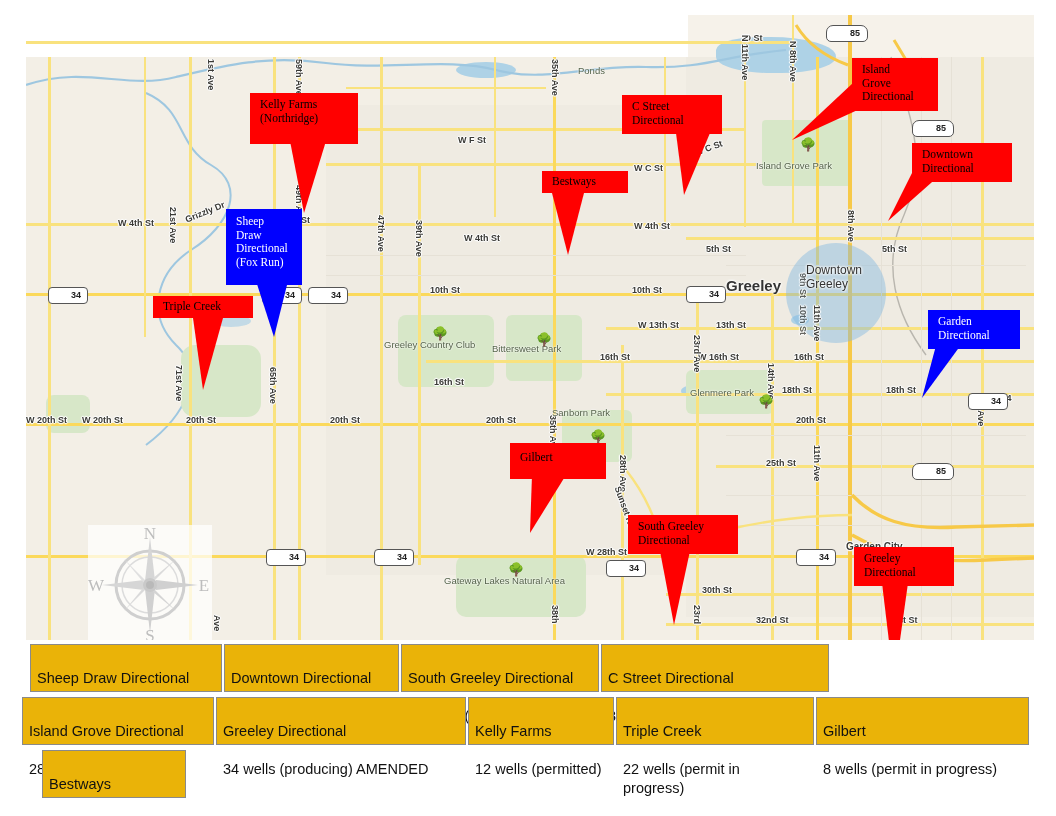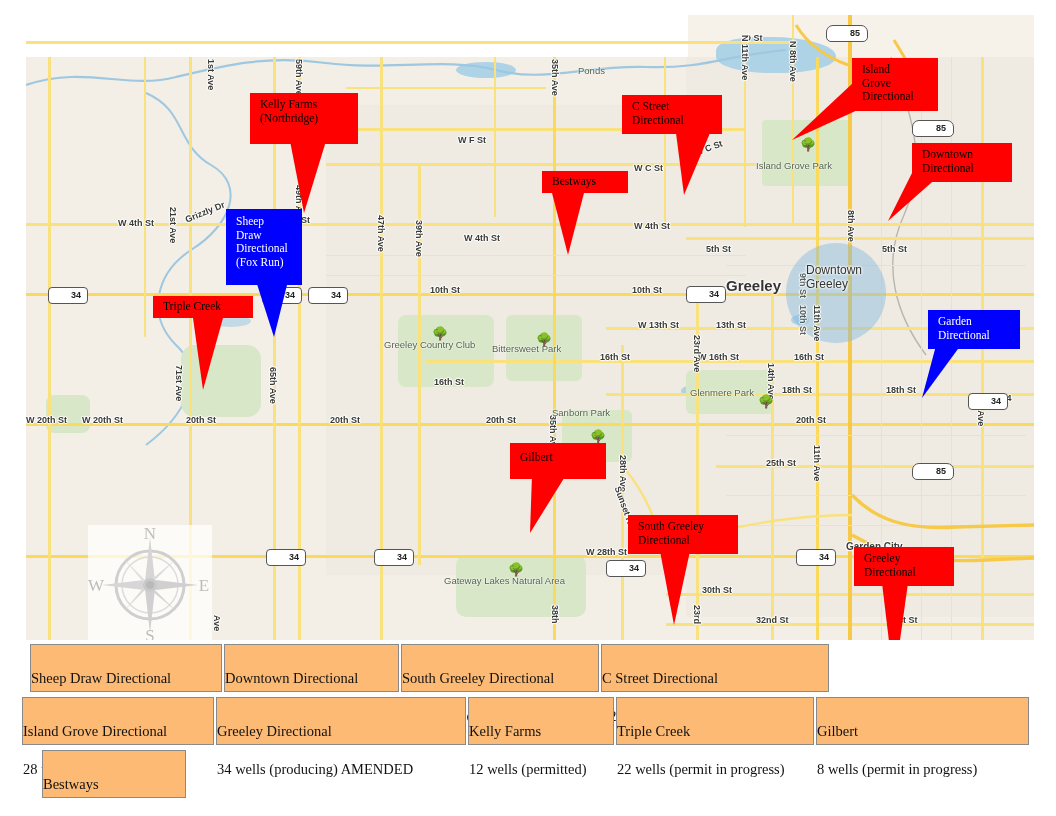--- a/index.html
+++ b/index.html
@@ -72,23 +72,23 @@
   #compass{
     position:absolute;left:62px;top:510px;width:124px;height:118px;
     background:rgba(255,255,255,.72);
   }
   #compass svg{display:block;}
 
   
   #legend{position:absolute;left:0;top:640px;width:1056px;height:176px;}
   .lgrow{position:absolute;left:0;display:flex;}
   .lgbox{
-    border:1.3px solid #8a8a8a;background:#fdba74;
-    font-family:Liberation Serif, serif;font-size:14.5px;line-height:19px;
-    color:#111;padding:5px 9px 6px 0;box-sizing:border-box;white-space:pre-line;
+    border:1.3px solid #8a8a8a;background:#eab308;
+    font-family:Liberation Sans, sans-serif;font-size:14.5px;line-height:19px;
+    color:#111;padding:5px 9px 6px 6px;box-sizing:border-box;white-space:pre-line;
   }
 </style>
 </head>
 <body>
 
 <div id="title">Recent Major Directional drilling programs in Central Greeley</div>
 
 <div id="map">
 
   <div class="maptop"></div>

